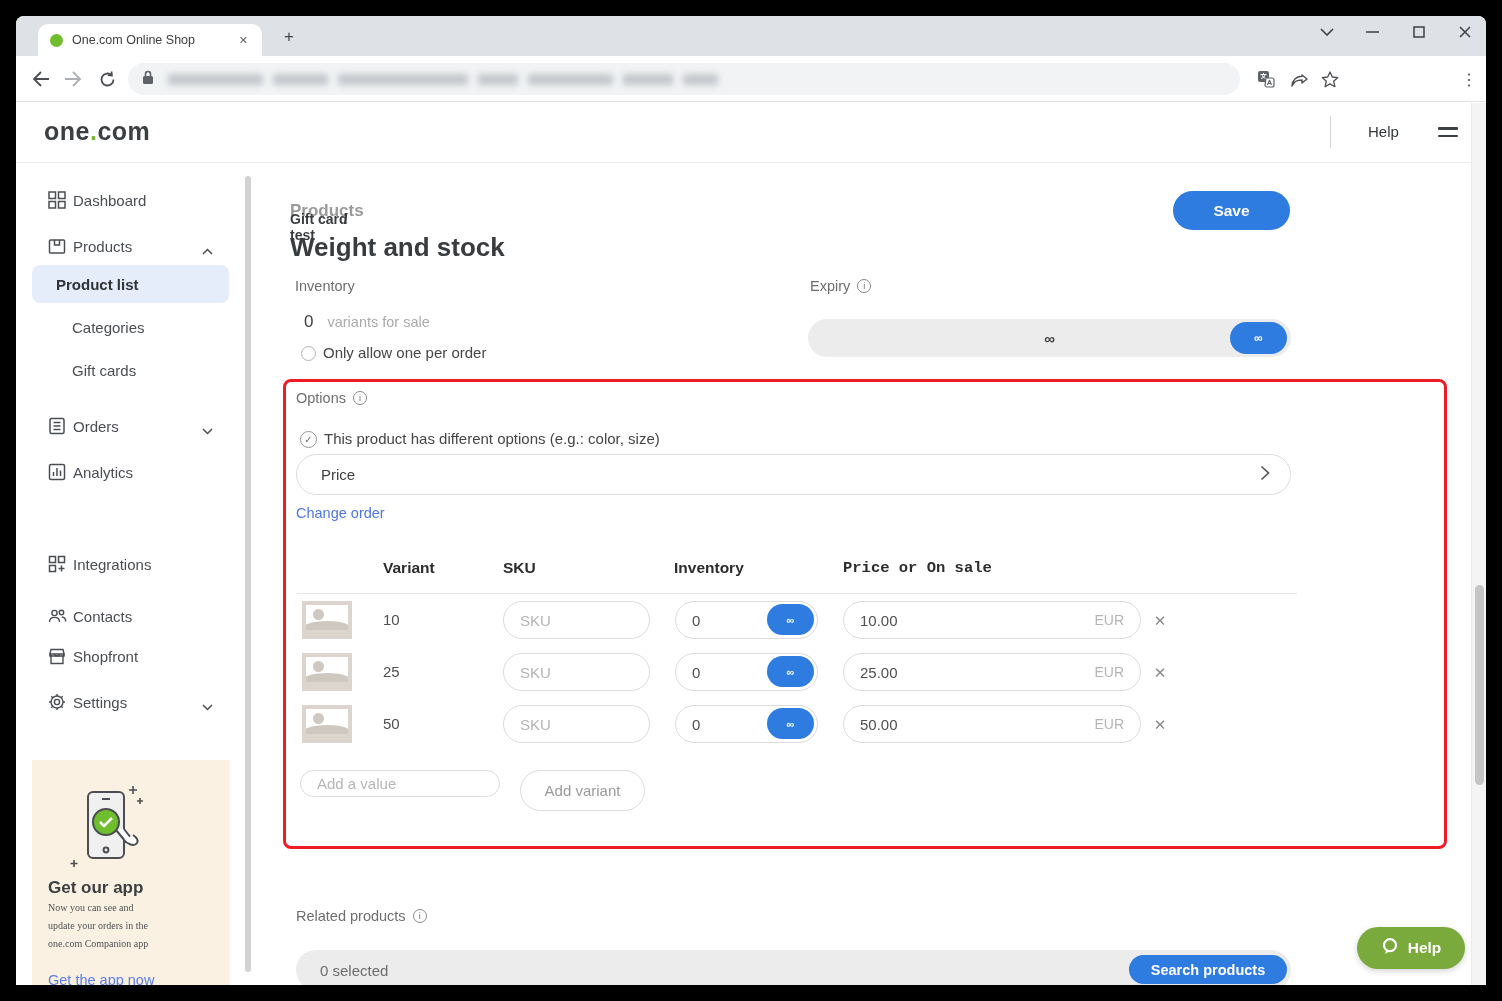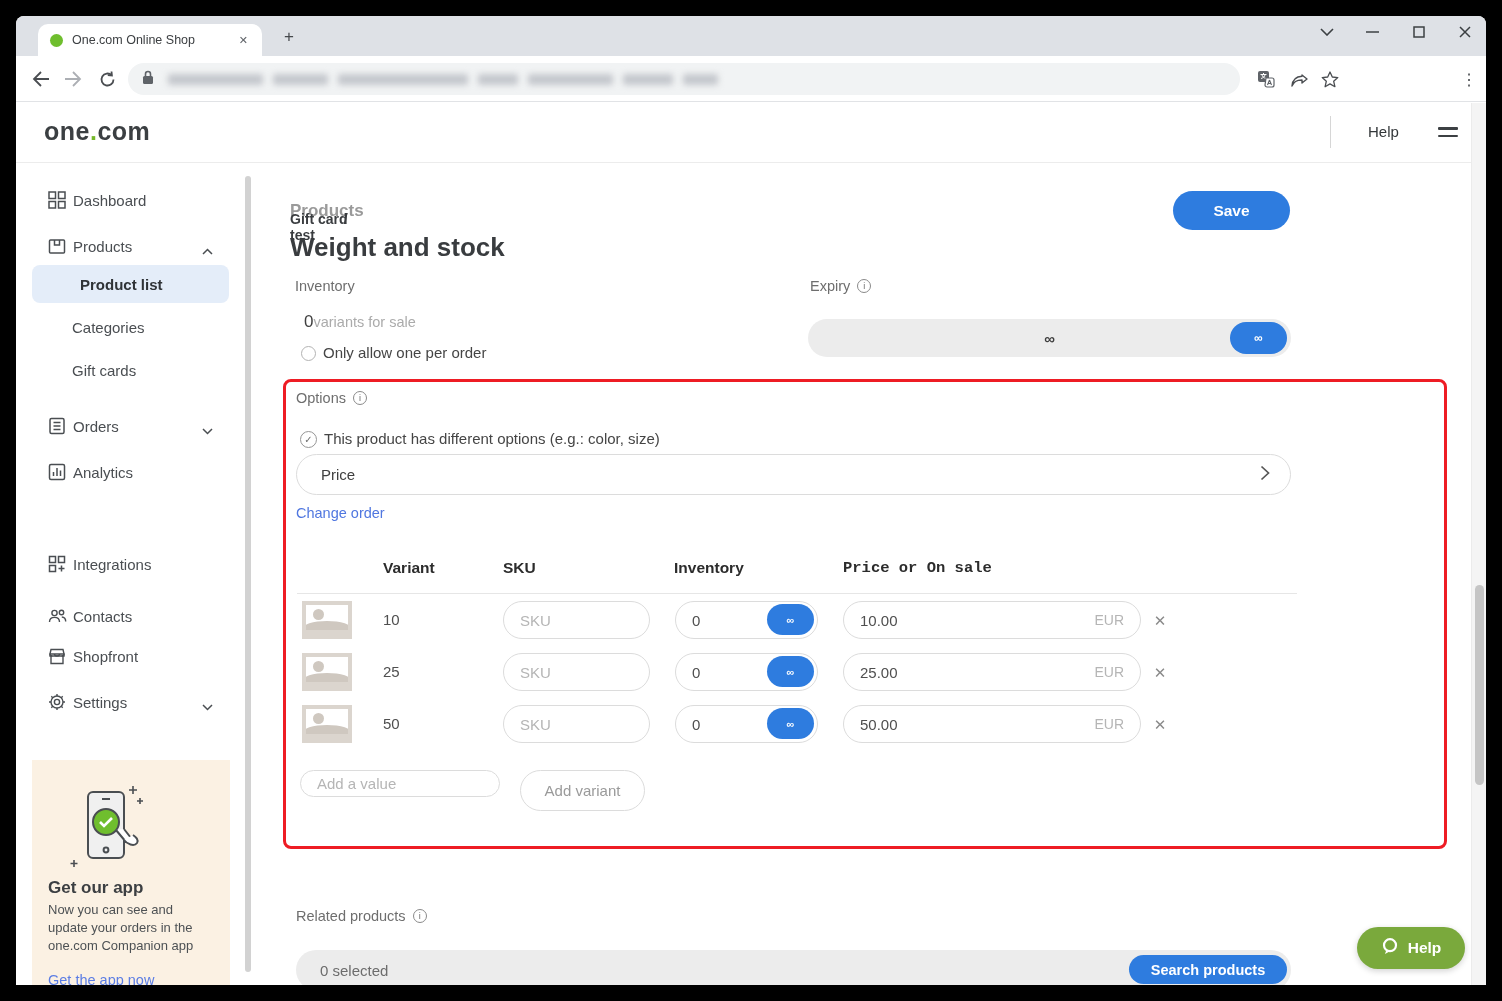--- a/index.html
+++ b/index.html
@@ -36,45 +36,45 @@
   .hdr-divider { position:absolute; left:1314px; top:14px; width:1px; height:32px; background:#d6d6d6; }
   .hdr-help { position:absolute; left:1352px; top:21px; font-size:15px; color:#33373a; }
   .hamburger { position:absolute; left:1422px; top:25px; width:20px; }
   .hamburger i { display:block; height:2.5px; background:#3c4043; margin-bottom:5px; border-radius:1px; }
 
   
   .nav-item { position:absolute; left:0; width:229px; height:38px; display:flex; align-items:center;
               padding-left:32px; font-size:15px; color:#4a4e52; }
   .nav-item .nicon { width:19px; height:19px; margin-right:6px; flex:none; display:flex; align-items:center; }
   .nav-item.sub { padding-left:56px; }
-  .nav-item.active { left:16px; width:197px; padding-left:48px; background:#e4edf9; border-radius:8px;
+  .nav-item.active { left:16px; width:197px; padding-left:24px; background:#e4edf9; border-radius:8px;
                      font-weight:700; color:#2f3337; }
   .nav-chevron { position:absolute; right:32px; top:14px; }
   .side-scroll { position:absolute; left:229px; top:160px; width:6px; height:796px; background:#d2d2d2; border-radius:3px; }
 
   .promo { position:absolute; left:16px; top:744px; width:198px; height:260px; background:#fbf1e3; }
   .promo-title { position:absolute; left:16px; top:118px; font-size:17px; font-weight:700; color:#3c3f42; }
-  .promo-line { position:absolute; left:16px; font-size:13px; color:#4d5154; }
+  .promo-line { position:absolute; left:16px; font-size:10px; color:#4d5154;font-family:Liberation Serif, serif; }
   .promo-link { position:absolute; left:16px; top:212px; font-size:14.5px; color:#5b7de4; }
 
   
   .bc { position:absolute; left:274px; top:185px; font-size:17px; font-weight:700; }
   .bc .parent { color:#9a9a9a; }
   .bc .cur { color:#3a3d40; }
   .btn-blue { background:#2e7cdf; color:#fff; border:none; display:flex; align-items:center;
               justify-content:center; font-family:inherit; }
   .save-btn { position:absolute; left:1157px; top:175px; width:117px; height:39px; border-radius:20px;
               font-size:15.5px; font-weight:700; }
   h2.sect { position:absolute; font-size:26px; font-weight:600; color:#393c3f; }
   .flabel { position:absolute; font-size:14.5px; color:#6e6e6e; display:flex; align-items:center; gap:7px; }
   .info-i { width:14px; height:14px; border:1.4px solid #8a8a8a; border-radius:50%; font-size:9px;
             color:#6e6e6e; display:inline-flex; align-items:center; justify-content:center; font-style:normal; }
   .variants { position:absolute; left:288px; top:296px; }
   .variants .cnt { font-size:17px; color:#3f3f3f; }
-  .variants .cap { font-size:14.5px; color:#ababab; }
+  .variants .cap { font-size:14.5px; color:#ababab; margin-left:14px; }
   .radio { position:absolute; left:285px; top:330px; width:15px; height:15px; border:1.5px solid #b3b3b3; border-radius:50%; background:#fff; }
   .radio-label { position:absolute; left:307px; top:328px; font-size:15px; color:#454545; }
   .expiry-bar { position:absolute; left:792px; top:303px; width:483px; height:38px; background:#ececec;
                 border-radius:19px; display:flex; align-items:center; justify-content:center; }
   .inf-dark { font-size:15px; color:#3f3f3f; font-weight:700; }
   .inf-pill { position:absolute; right:4px; top:3px; width:57px; height:32px; border-radius:16px;
               background:#2e7cdf; color:#fff; font-size:12px; font-weight:700;
               display:flex; align-items:center; justify-content:center; }
   .red-box { position:absolute; left:267px; top:363px; width:1164px; height:470px;
              border:3px solid #ee1c24; border-radius:8px; pointer-events:none; }

